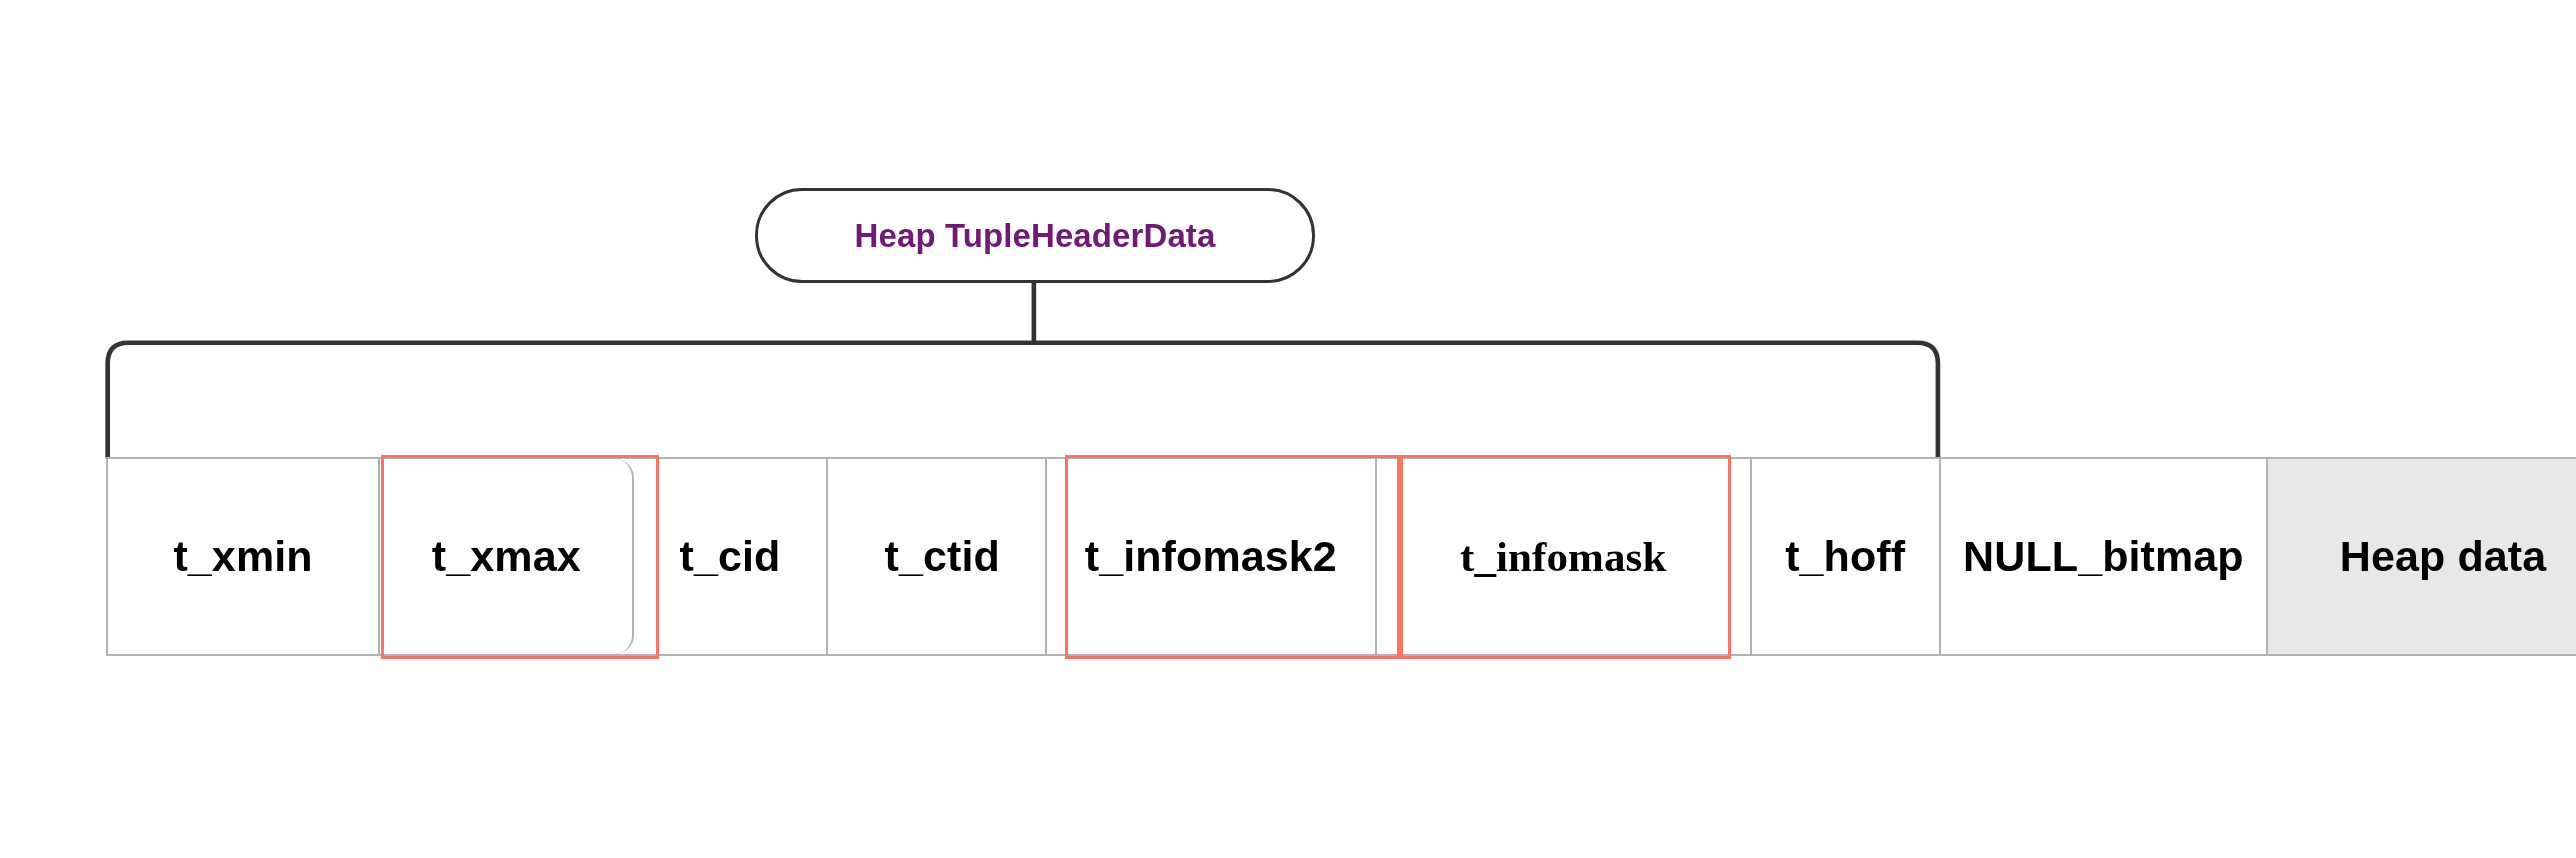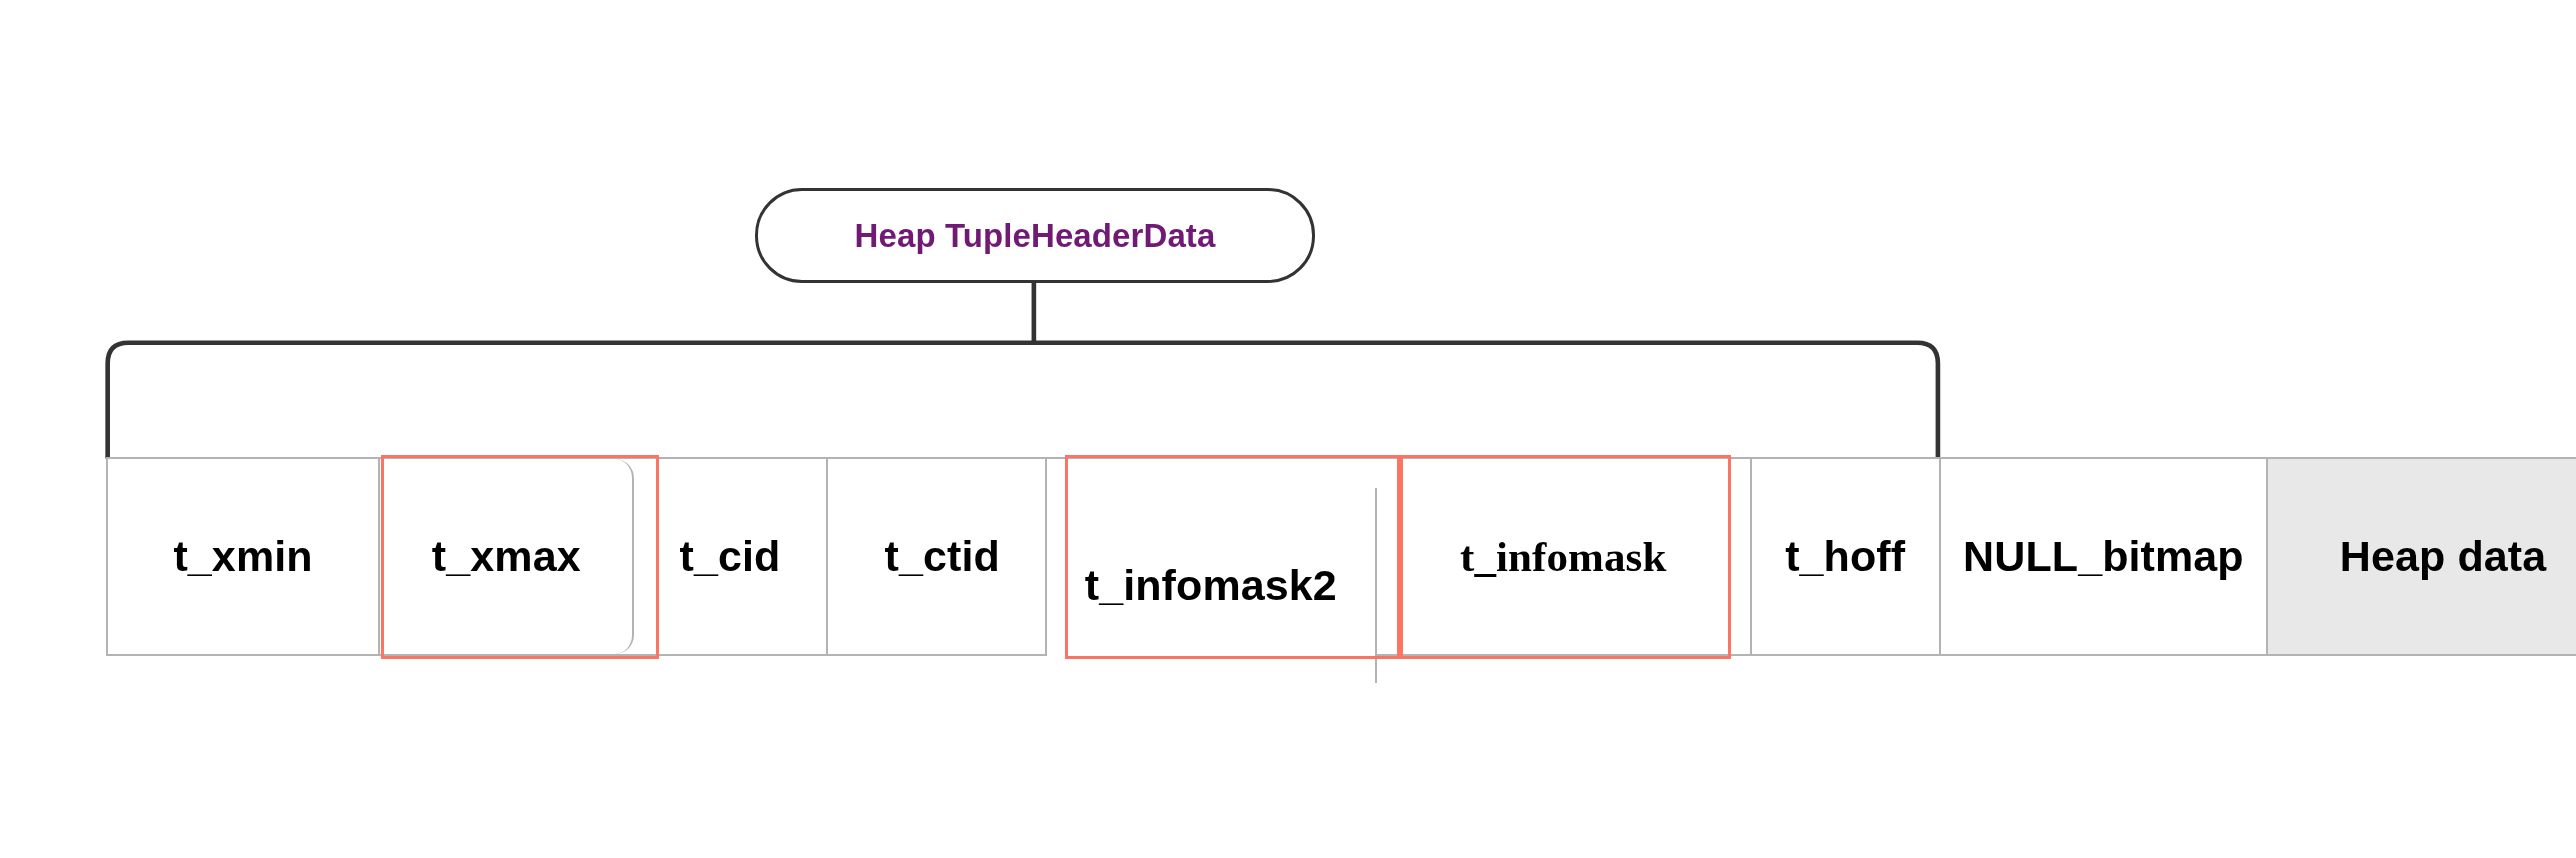--- a/index.html
+++ b/index.html
@@ -131,21 +131,21 @@
     </div>
 
     <div class="cell" style="width:196px;">
       <span class="cell-label">t_cid</span>
     </div>
 
     <div class="cell" style="width:210px;margin-left:12px;">
       <span class="cell-label">t_ctid</span>
     </div>
 
-    <div class="cell" style="width:335px;margin-top:29px;">
+    <div class="cell" style="width:335px;">
       <span class="cell-label">t_infomask2</span>
     </div>
 
     <div class="cell" style="width:380px;font-family:Liberation Serif, serif;">
       <span class="cell-label">t_infomask</span>
     </div>
 
     <div class="cell" style="width:192px;">
       <span class="cell-label">t_hoff</span>
     </div>

